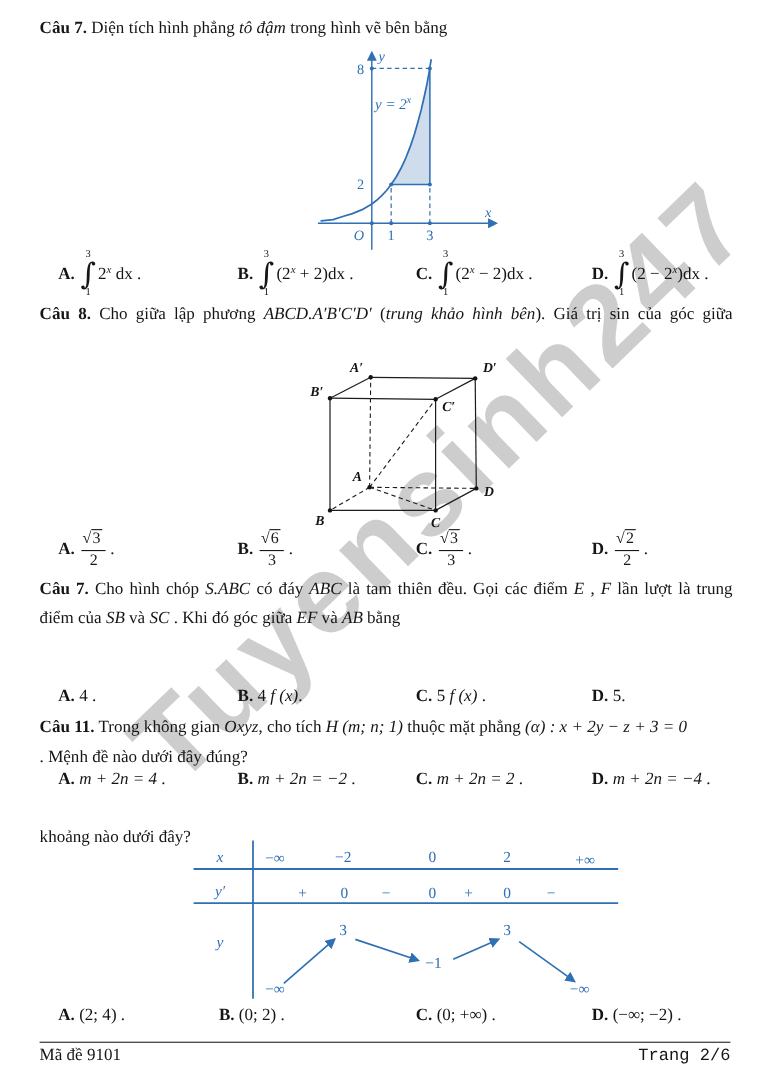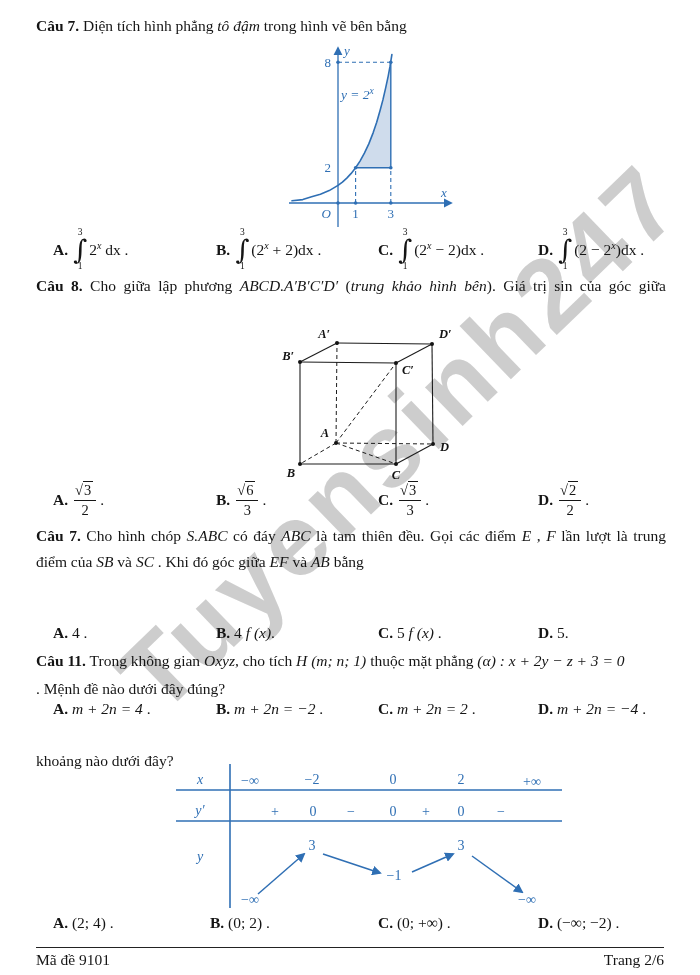--- a/index.html
+++ b/index.html
@@ -30,21 +30,21 @@
   .rd{border-top:1.2px solid #161616;padding:0 2px 0 1px;}
   .fr .de{padding-top:1px;}
   .fend{margin-left:4px;}
   
   .wm{position:absolute;left:-30px;top:380px;width:860px;text-align:center;white-space:nowrap;
       font-family:"Liberation Sans",sans-serif;font-weight:bold;font-size:102px;letter-spacing:5px;
       color:var(--watermark,#a6a6a6);opacity:.55;transform:rotate(-44deg);pointer-events:none;}
   
   .fl{position:absolute;left:36px;right:36px;top:947px;border-top:1.4px solid #222;}
   .fm{position:absolute;left:36px;top:951px;}
-  .fp{position:absolute;right:36px;top:951px;text-align:right;}
+  .fp{position:absolute;right:36px;top:951px;text-align:right;font-family:Liberation Mono, monospace;}
 </style>
 </head>
 <body>
 
 <div class="page">
 
   <div class="wm">Tuyensinh247</div>
 
   <div class="tl" style="top:15px"><span class="rb">Câu 7.</span><span> Diện tích hình phẳng </span><span class="ri">tô đậm</span><span> trong hình vẽ bên bằng</span></div>
 
@@ -272,21 +272,21 @@
     <g stroke="var(--accent)" stroke-width="1.5">
       <line x1="88" y1="136" x2="134" y2="96" marker-end="url(#abt)"></line>
       <line x1="153" y1="96" x2="210" y2="115" marker-end="url(#abt)"></line>
       <line x1="242" y1="114" x2="283" y2="96" marker-end="url(#abt)"></line>
       <line x1="302" y1="98" x2="352" y2="134" marker-end="url(#abt)"></line>
     </g>
   </svg>
 
   <div class="optrow" style="top:914px;height:22px">
     <span class="opt" style="left:53px"><span class="rb">A.</span><span> (2; 4) .</span></span>
-    <span class="opt" style="left:210px"><span class="rb">B.</span><span> (0; 2) .</span></span>
+    <span class="opt" style="left:199px"><span class="rb">B.</span><span> (0; 2) .</span></span>
     <span class="opt" style="left:378px"><span class="rb">C.</span><span> (0; +∞) .</span></span>
     <span class="opt" style="left:538px"><span class="rb">D.</span><span> (−∞; −2) .</span></span>
   </div>
 
   <div class="fl"></div>
   <div class="fm">Mã đề 9101</div>
   <div class="fp">Trang 2/6</div>
 
 </div>
 

